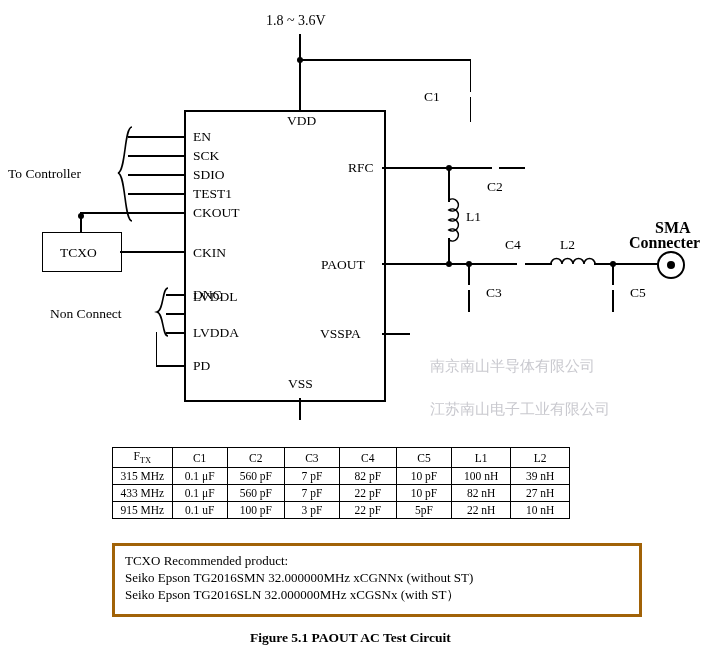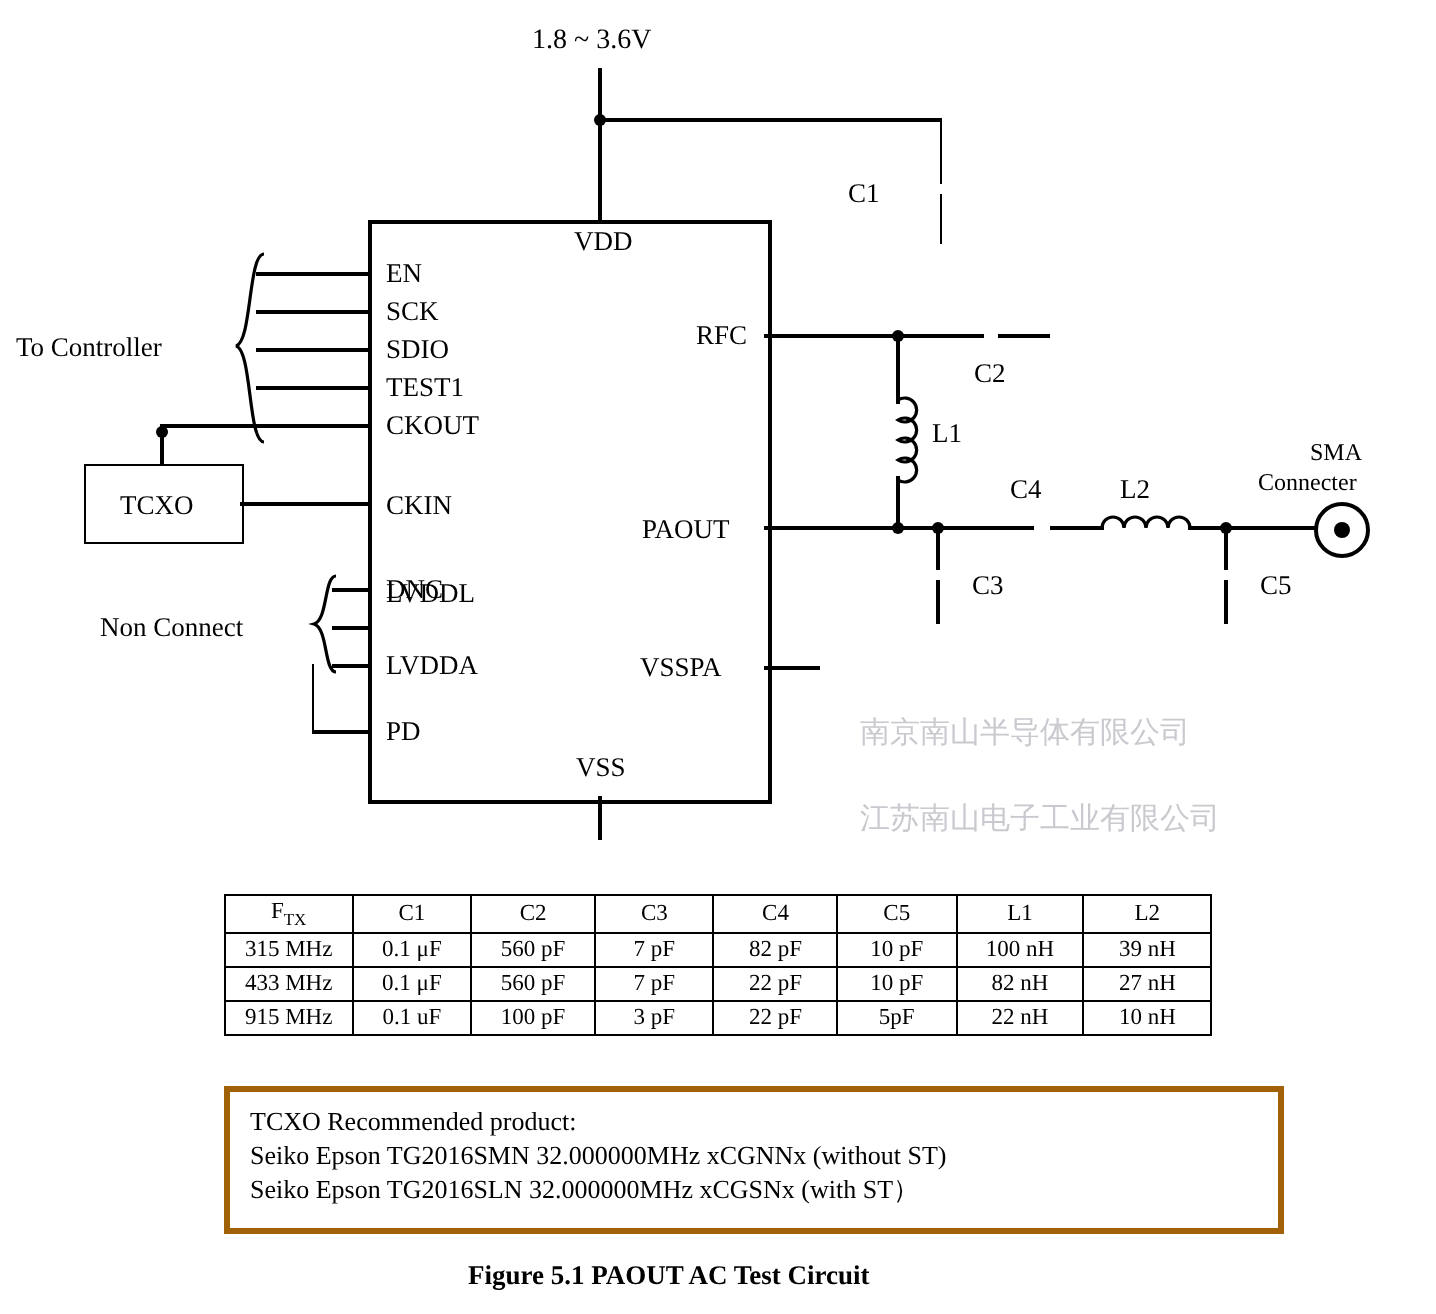--- a/index.html
+++ b/index.html
@@ -3,21 +3,21 @@
 <meta charset="utf-8">
 <style>
   html,body{margin:0;padding:0;}
   body{
     width:718px;height:657px;background:#ffffff;position:relative;
     font-family:"Liberation Serif", serif;color:#000;
     overflow:hidden;
   }
   .abs{position:absolute;}
   .lbl{font-size:13.5px;line-height:1;white-space:nowrap;}
-  .lbl-sm{font-size:12px;line-height:1;white-space:nowrap;}
+  .lbl-sm{font-size:16px;line-height:1;white-space:nowrap;font-weight:bold;}
   .line{position:absolute;background:#000;}
   .h{height:1.6px;}
   .v{width:1.6px;}
   .chipbox{
     position:absolute;border:2px solid #000;background:#fff;
   }
   
   .gnd{position:absolute;width:22px;height:12px;}
   
   .capv{position:absolute;width:24px;height:8px;}
@@ -153,21 +153,21 @@
 <div class="gnd" style="left:602px;top:312px;"></div>
 <div class="abs lbl" style="left:630px;top:286px;">C5</div>
 
 <div class="sma" style="left:657px;top:251px;"></div>
 <div class="abs lbl-sm" style="left:655px;top:220px;">SMA</div>
 <div class="abs lbl-sm" style="left:629px;top:235px;">Connecter</div>
 
 <div class="wm" style="left:430px;top:357px;">南京南山半导体有限公司</div>
 <div class="wm" style="left:430px;top:400px;">江苏南山电子工业有限公司</div>
 
-<table class="vals" style="left:112px;top:447px;width:494px;">
+<table class="vals" style="left:112px;top:447px;width:458px;">
   <tbody>
       <tr>
     <th style="width:62px;">
       <span>F</span><sub style="font-size:8.5px;">TX</sub>
     </th>
     <th style="width:58px;">C1</th>
     <th style="width:60px;">C2</th>
     <th style="width:58px;">C3</th>
     <th style="width:60px;">C4</th>
     <th style="width:58px;">C5</th>
@@ -206,13 +206,13 @@
   </tr>
 </tbody>
   </table>
 
 <div class="noteboxer" style="left:112px;top:543px;width:524px;height:68px;">
   <div class="note-line" style="margin:6px 0 0 10px;">TCXO Recommended product:</div>
   <div class="note-line" style="margin:0 0 0 10px;">Seiko Epson TG2016SMN 32.000000MHz xCGNNx (without ST)</div>
   <div class="note-line" style="margin:0 0 0 10px;">Seiko Epson TG2016SLN 32.000000MHz xCGSNx (with ST）</div>
 </div>
 
-<div class="caption" style="left:234px;top:630px;">Figure 5.1 PAOUT AC Test Circuit</div>
+<div class="caption" style="left:250px;top:630px;">Figure 5.1 PAOUT AC Test Circuit</div>
 
 </body></html>

